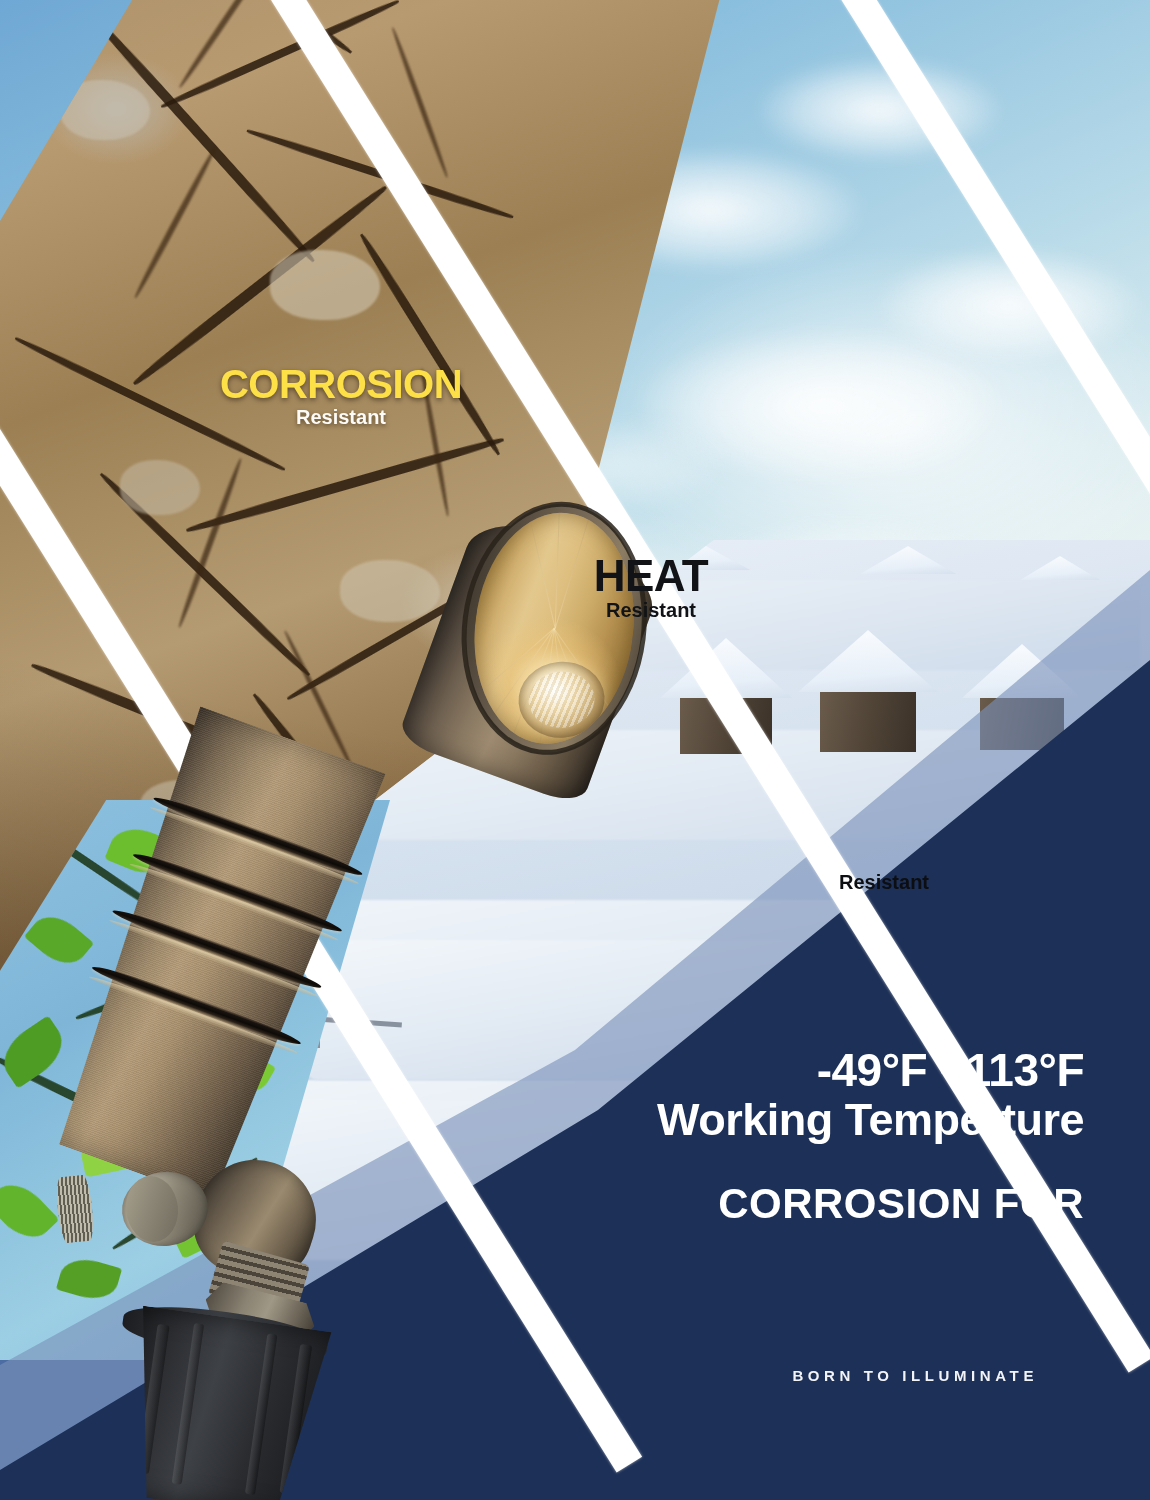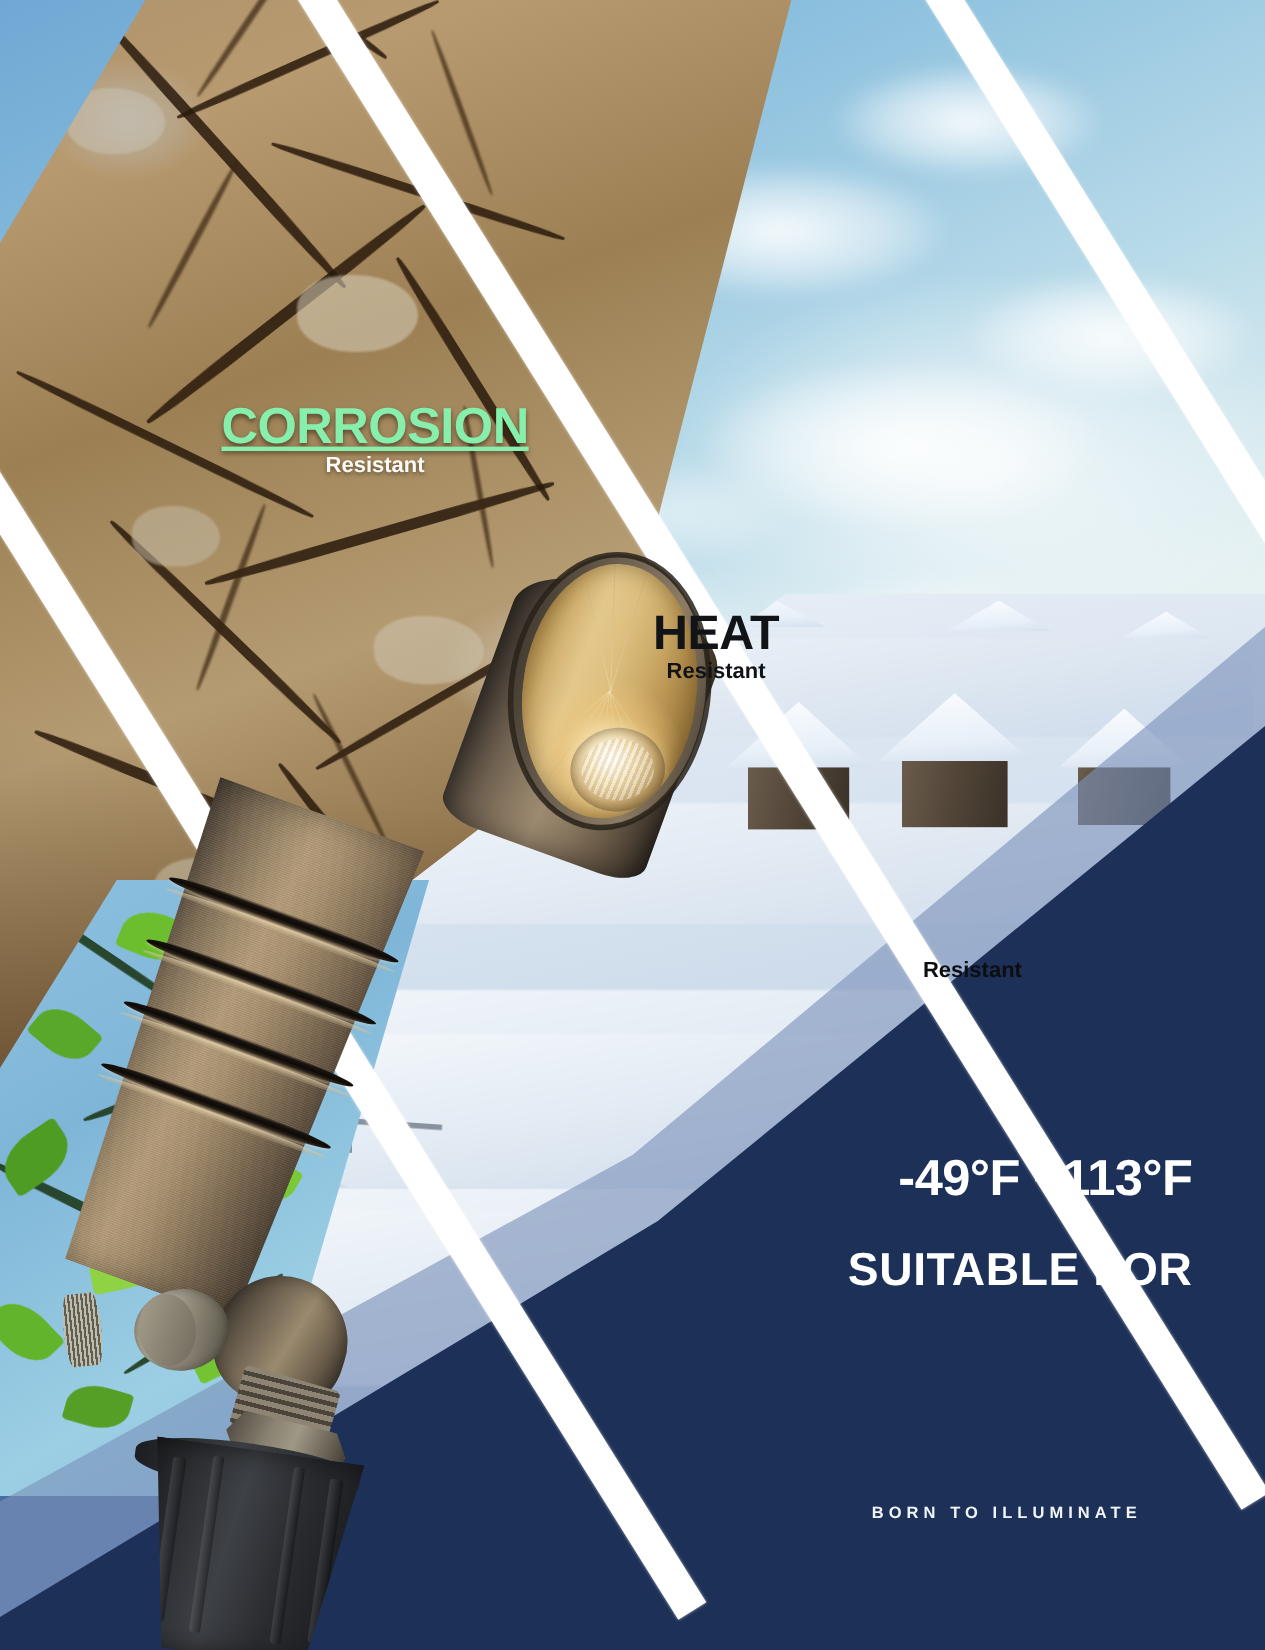--- a/index.html
+++ b/index.html
@@ -289,21 +289,21 @@
   .lbl { position:absolute; text-align:center; line-height:1; }
   .lbl .big {
     display:block; font-weight:800; letter-spacing:-.5px;
     font-family:"Liberation Sans", sans-serif;
   }
   .lbl .sml {
     display:block; font-weight:700; font-family:"Liberation Sans", sans-serif;
   }
 
   .lbl-corrosion { left:196px; top:364px; width:290px; }
-  .lbl-corrosion .big { font-size:46px; color:#86efac; text-shadow:0 2px 5px rgba(30,18,6,.55);text-decoration:underline; }
+  .lbl-corrosion .big { font-size:40px; color:#fde047; text-shadow:0 2px 5px rgba(30,18,6,.55); }
   .lbl-corrosion .sml { font-size:20px; color:#fdfbf7; margin-top:3px; text-shadow:0 2px 4px rgba(30,18,6,.5); }
 
   .lbl-heat { left:556px; top:554px; width:190px; }
   .lbl-heat .big { font-size:44px; color:#111316; }
   .lbl-heat .sml { font-size:20px; color:#111316; margin-top:2px; }
 
   .lbl-frost { left:796px; top:870px; width:176px; }
   .lbl-frost .big { font-size:44px; color:#0c0e11; }
   .lbl-frost .sml { font-size:20px; color:#0c0e11; margin-top:2px; }
 
@@ -524,20 +524,21 @@
     <span class="big">HEAT</span>
     <span class="sml">Resistant</span>
   </div>
 
   <div class="lbl lbl-frost">
     <span class="sml">Resistant</span>
   </div>
 
   <div class="copy">
     <div class="temp-range">-49°F ~113°F</div>
-    <div class="suitable">SUITABLE FOR</div>
+    <div class="temp-label">Working Temperture</div>
+    <div class="suitable">CORROSION FOR</div>
   </div>
 
   <div class="logo">
     <div class="logo-tag">BORN TO ILLUMINATE</div>
   </div>
 
 </div>
 
 </body></html>

